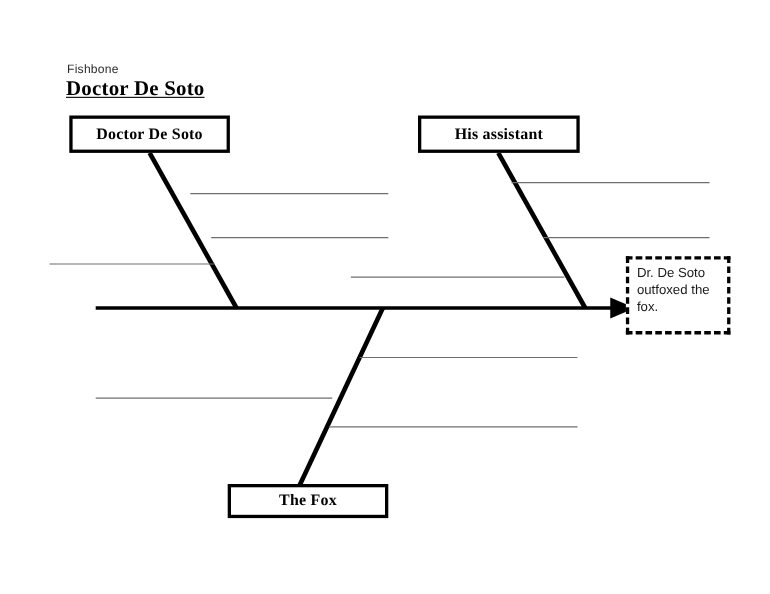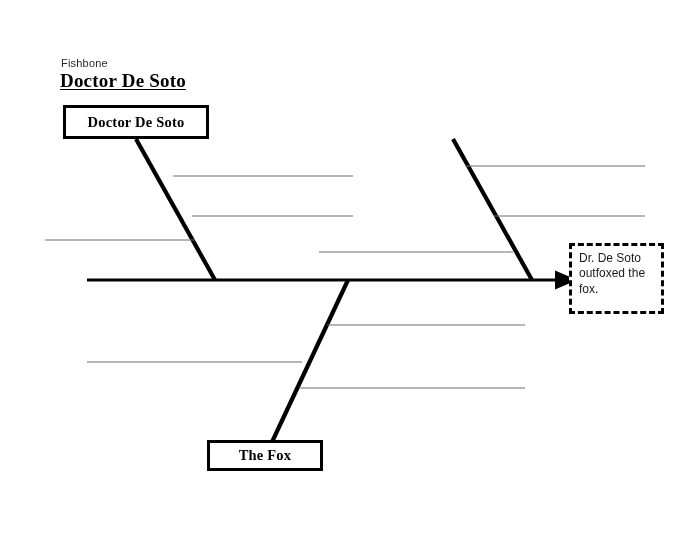--- a/index.html
+++ b/index.html
@@ -60,26 +60,26 @@
     justify-content: center;
     font-family: "Liberation Serif", serif;
     font-weight: bold;
     font-size: 14.5px;
     color: #000000;
     letter-spacing: 0.2px;
     white-space: nowrap;
   }
   #cat-box-0 { left: 63px;  top: 105px; width: 146px; height: 34px; }
   #cat-box-1 { left: 380px; top: 105px; width: 147px; height: 34px; }
-  #cat-box-2 { left: 207px; top: 440px; width: 116px; height: 31px; }
+  #cat-box-2 { left: 207px; top: 440px; width: 146px; height: 31px; }
 
   .effect-box {
     position: absolute;
     left: 569px;
-    top: 243px;
+    top: 233px;
     width: 95px;
     height: 71px;
     box-sizing: border-box;
     background: #ffffff;
     border: 3px dashed #000000;
     padding: 5px 6px 4px 7px;
     font-family: "Liberation Sans", sans-serif;
     font-size: 12px;
     line-height: 1.28;
     color: #1a1a1a;
@@ -118,20 +118,23 @@
     <line x1="327" y1="325" x2="525" y2="325" stroke="#6e6e6e" stroke-width="1.1"></line>
     <line x1="87" y1="362" x2="302" y2="362" stroke="#6e6e6e" stroke-width="1.1"></line>
     <line x1="299" y1="388" x2="525" y2="388" stroke="#6e6e6e" stroke-width="1.1"></line>
 
   </svg>
 
   <div class="cat-box" id="cat-box-0">
     <span>Doctor De Soto</span>
   </div>
 
+  <div class="cat-box" id="cat-box-1">
+    <span>His assistant</span>
+  </div>
 
   <div class="cat-box" id="cat-box-2">
     <span>The Fox</span>
   </div>
 
   <div class="effect-box">Dr. De Soto outfoxed the fox.</div>
 
 </div>
 
 </body></html>

